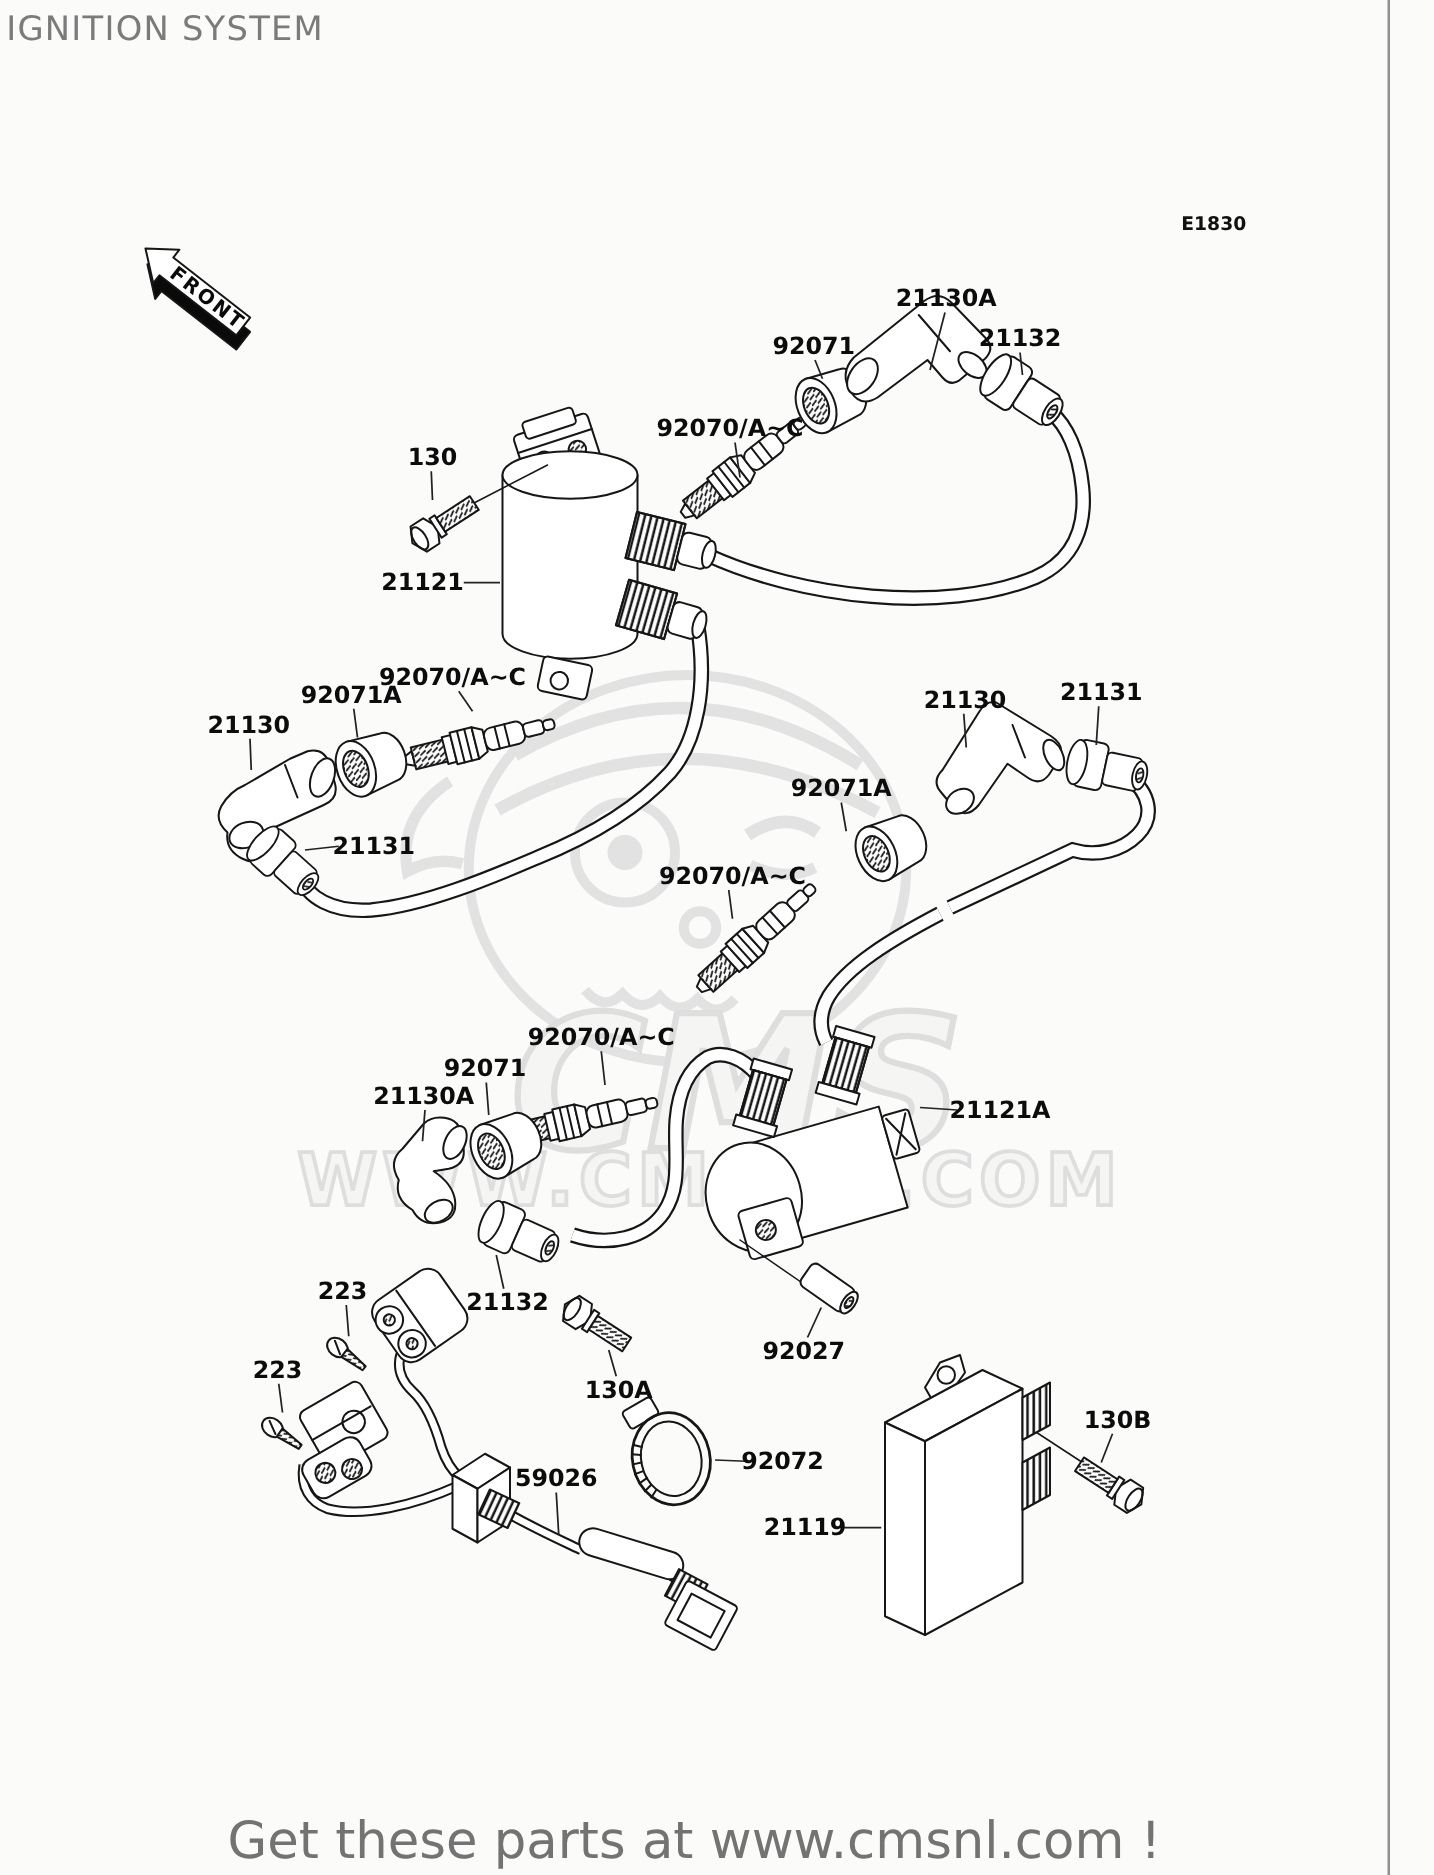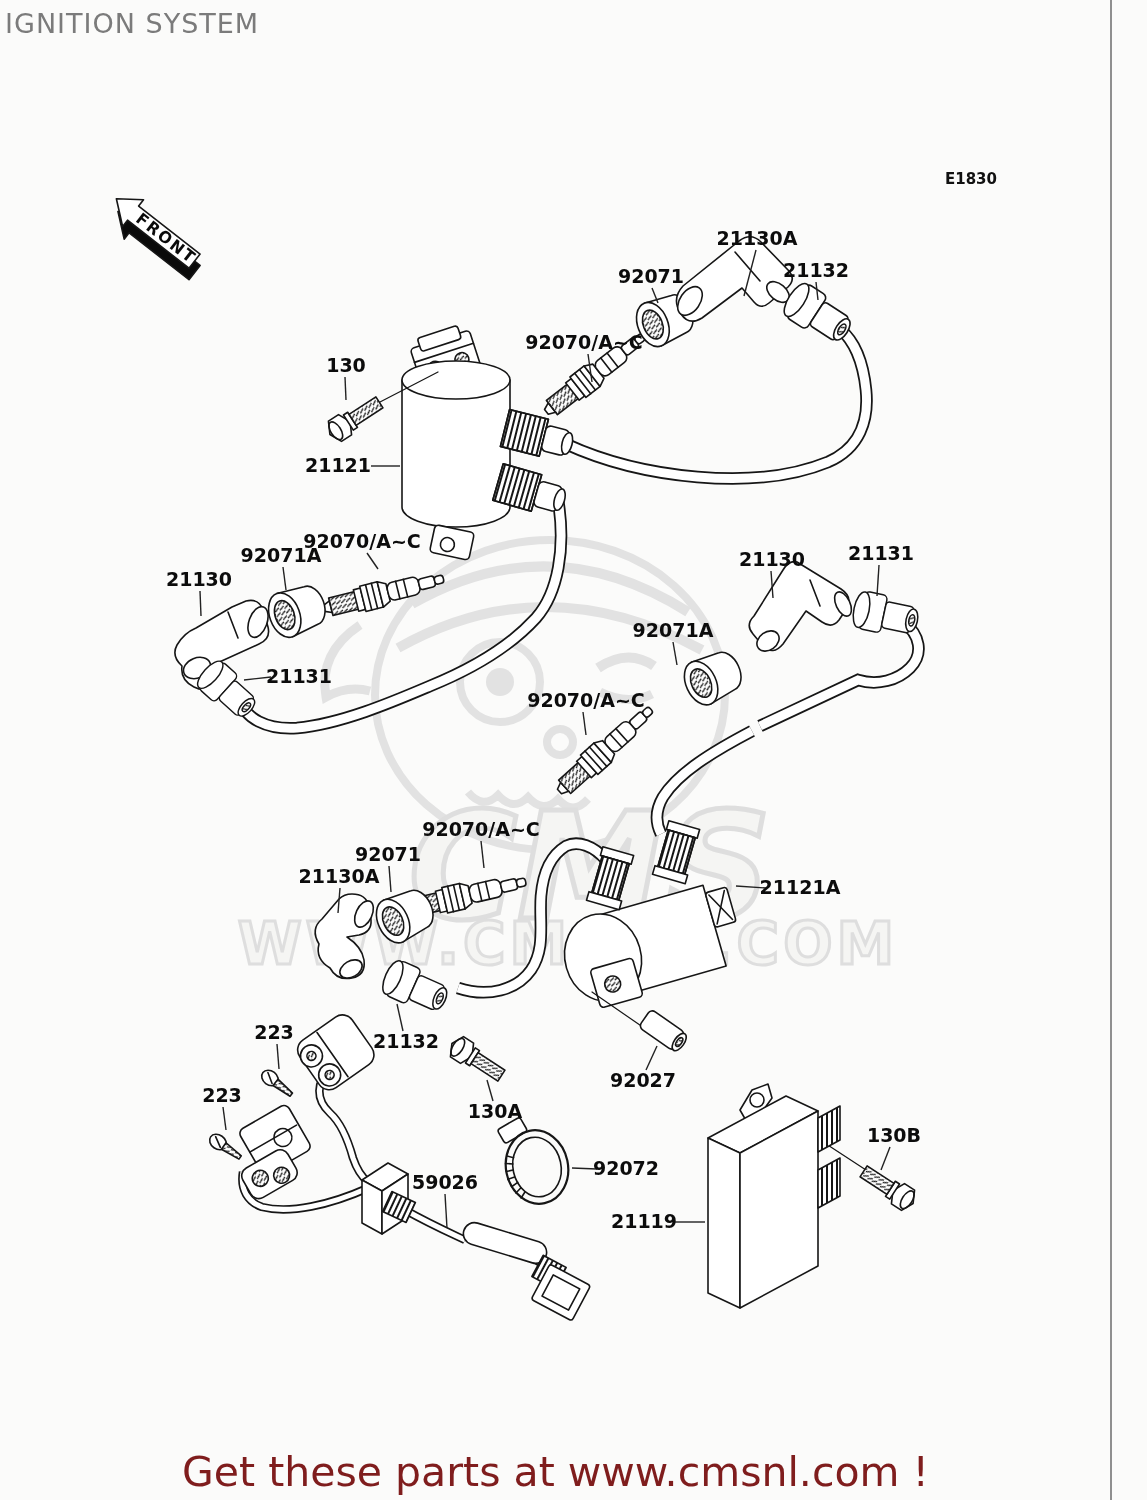--- a/index.html
+++ b/index.html
@@ -7,21 +7,21 @@
     width:1147px;height:1500px;position:relative;overflow:hidden;
     background:#fbfbfa;font-family:"DejaVu Sans",sans-serif;
   }
   .page-title{
     position:absolute;left:5px;top:8px;font-size:27px;color:#7b7b7b;
     letter-spacing:1px;font-family:"DejaVu Sans",sans-serif;
   }
   .divider{position:absolute;left:1110px;top:0;width:2px;height:1500px;background:#8f8f8f;}
   .banner{
     position:absolute;left:0;top:1448px;width:1111px;text-align:center;
-    font-size:41px;color:#7f1d1d;font-family:"DejaVu Sans",sans-serif;
+    font-size:41px;color:#737373;font-family:"DejaVu Sans",sans-serif;
     cursor:pointer;white-space:nowrap;
   }
   svg#diagram-svg{position:absolute;left:0;top:0;}
   .part-label{font-family:"DejaVu Sans",sans-serif;font-size:19px;font-weight:bold;fill:#0c0c0c;text-anchor:middle;}
   .code-text{font-family:"DejaVu Sans",sans-serif;font-size:15px;font-weight:bold;fill:#111;text-anchor:middle;}
   .front-text{font-family:"DejaVu Sans",sans-serif;font-size:16px;font-weight:bold;fill:#0a0a0a;letter-spacing:2px;}
   .leader{stroke:#222;stroke-width:1.4;}
   .thin-line{stroke:#222;stroke-width:1.2;fill:none;}
   #watermark{pointer-events:none;}
   #parts, #parts g{stroke:#161616;stroke-width:1.6;fill:#ffffff;stroke-linejoin:round;stroke-linecap:round;}

